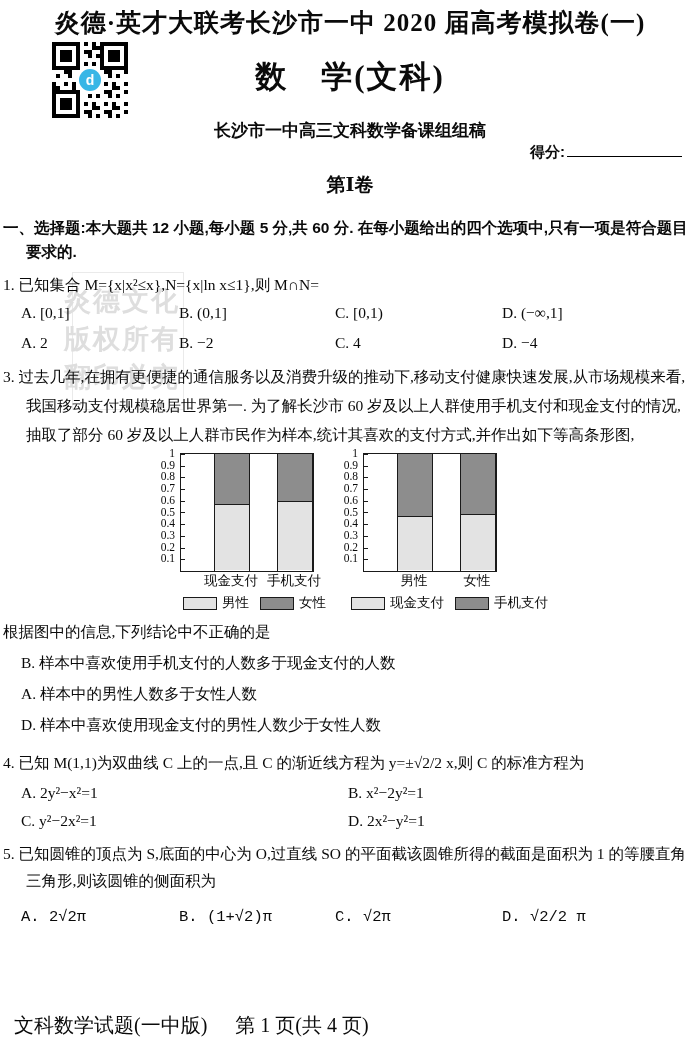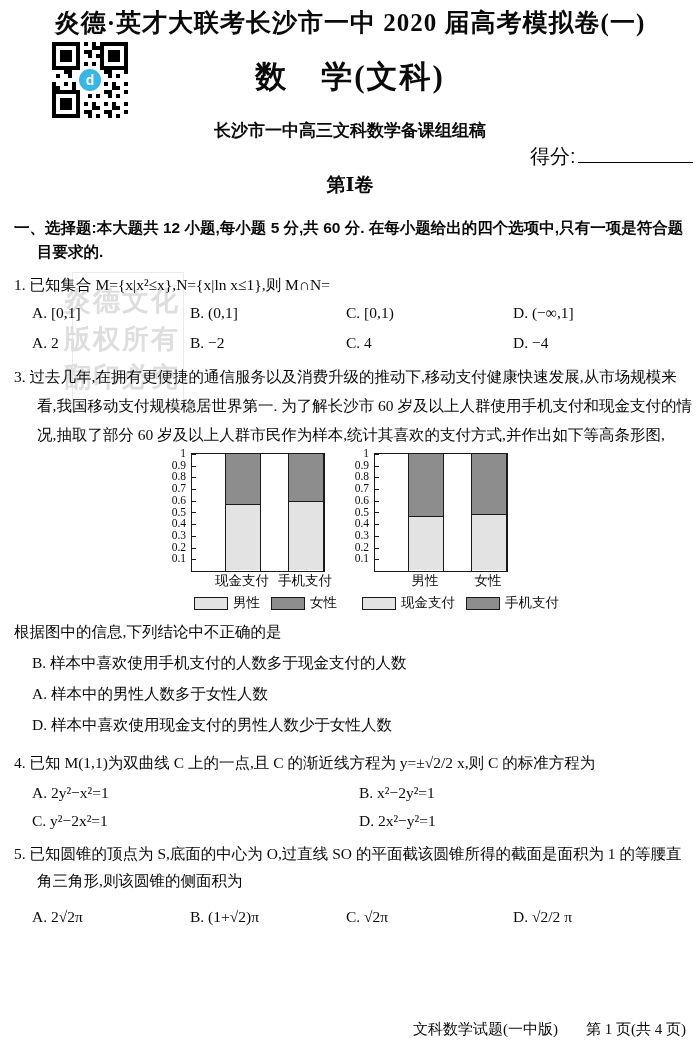--- a/index.html
+++ b/index.html
@@ -26,29 +26,29 @@
   .qr-logo{position:absolute;left:25px;top:25px;width:26px;height:26px;background:#fff;
            border-radius:6px;display:flex;align-items:center;justify-content:center;}
   .qr-logo-circle{width:22px;height:22px;border-radius:50%;color:#fff;font-weight:bold;
            font-size:14px;display:flex;align-items:center;justify-content:center;
            font-family:"Liberation Sans","DejaVu Sans",sans-serif;}
   .subject-title{position:absolute;top:56px;left:0;width:100%;text-align:center;
                  font-size:31px;font-weight:bold;letter-spacing:2px;}
   .prepared{position:absolute;top:119px;left:0;width:100%;text-align:center;
             font-size:17px;font-weight:bold;
             font-family:"Liberation Sans","DejaVu Sans",sans-serif;}
-  .score-row{position:absolute;top:143px;left:530px;font-size:20px;font-weight:normal;
+  .score-row{position:absolute;top:143px;left:530px;font-size:15px;font-weight:bold;
              font-family:"Liberation Sans","DejaVu Sans",sans-serif;}
   .score-line{display:inline-block;width:115px;height:1px;border-bottom:1px solid #000;
               vertical-align:baseline;margin-left:2px;}
   .part-title{position:absolute;top:172px;left:0;width:100%;text-align:center;
               font-size:19px;font-weight:bold;}
 
   
-  main{position:relative;padding:0 6px 0 14px;font-size:15.5px;}
+  main{position:relative;padding:0 6px 0 3px;font-size:15.5px;}
   .instructions{margin:6px 0 0 0;font-weight:bold;line-height:24px;
                 padding-left:23px;text-indent:-23px;
                 font-family:"Liberation Sans","DejaVu Sans",sans-serif;}
   .question{margin-top:8px;}
   .stem{margin:0;line-height:26px;padding-left:23px;text-indent:-23px;}
   .stem-tall{line-height:29px;}
   .opts4{display:grid;grid-template-columns:158px 156px 167px auto;
          padding-left:18px;margin-top:4px;line-height:22px;}
   .opts2{display:grid;grid-template-columns:327px auto;row-gap:6px;
          padding-left:18px;margin-top:4px;line-height:22px;}
@@ -69,21 +69,21 @@
   .seg{width:100%;box-sizing:border-box;}
   .seg-top{border-bottom:1px solid #1a1a1a;}
   .cats{position:absolute;left:30px;top:121px;width:132px;height:18px;}
   .cat{position:absolute;top:0;transform:translateX(-50%);font-size:13.5px;white-space:nowrap;}
   .legend{position:absolute;top:143px;display:flex;align-items:center;font-size:13.5px;white-space:nowrap;}
   .chart-left .legend{left:33px;}
   .chart-right .legend{left:18px;}
   .sw{display:inline-block;width:32px;height:11px;border:1px solid #1a1a1a;margin-right:5px;}
   .lgname{margin-right:11px;}
 
-  footer{position:absolute;bottom:12px;left:0;width:100%;text-align:right;font-size:15px;}
+  footer{position:absolute;bottom:12px;left:0;width:100%;text-align:left;font-size:20px;}
   footer span{margin:0 14px;}
 </style>
 </head>
 <body>
 
 <div class="page">
 
   <div class="wm-box"></div>
   <div class="wm-text">
     <div>炎德文化</div>
@@ -277,21 +277,21 @@
       <div class="opts2">
         <span class="opt">A. 2y²−x²=1</span>
         <span class="opt">B. x²−2y²=1</span>
         <span class="opt">C. y²−2x²=1</span>
         <span class="opt">D. 2x²−y²=1</span>
       </div>
     </div>
 
     <div class="question">
       <p class="stem" style="line-height:27px;"><span>5.</span> <span>已知圆锥的顶点为 S,底面的中心为 O,过直线 SO 的平面截该圆锥所得的截面是面积为 1 的等腰直角三角形,则该圆锥的侧面积为</span></p>
-      <div class="opts4" style="margin-top:8px;line-height:30px;">
+      <div class="opts4" style="margin-top:8px;line-height:30px;font-family:Liberation Mono, monospace;">
         <span class="opt">A. 2√2π</span>
         <span class="opt">B. (1+√2)π</span>
         <span class="opt">C. √2π</span>
         <span class="opt">D. √2/2 π</span>
       </div>
     </div>
 
   </main>
 
   <footer>

